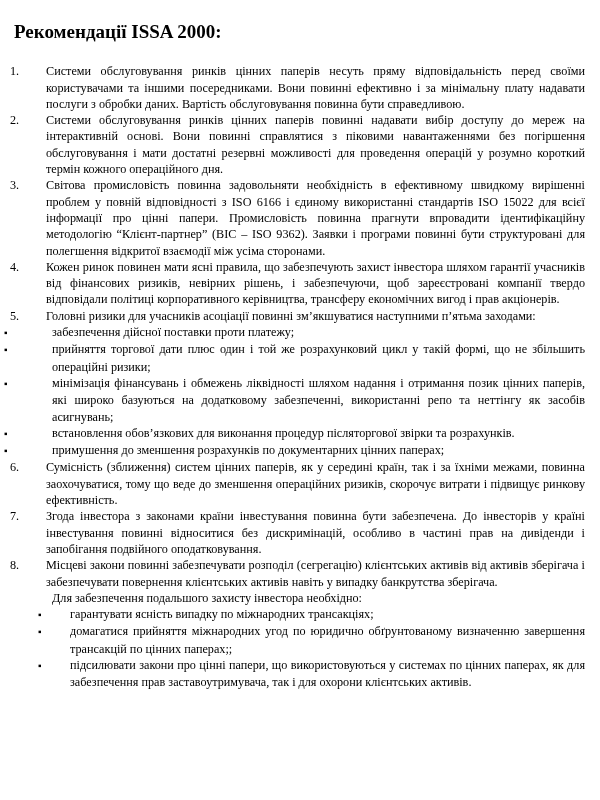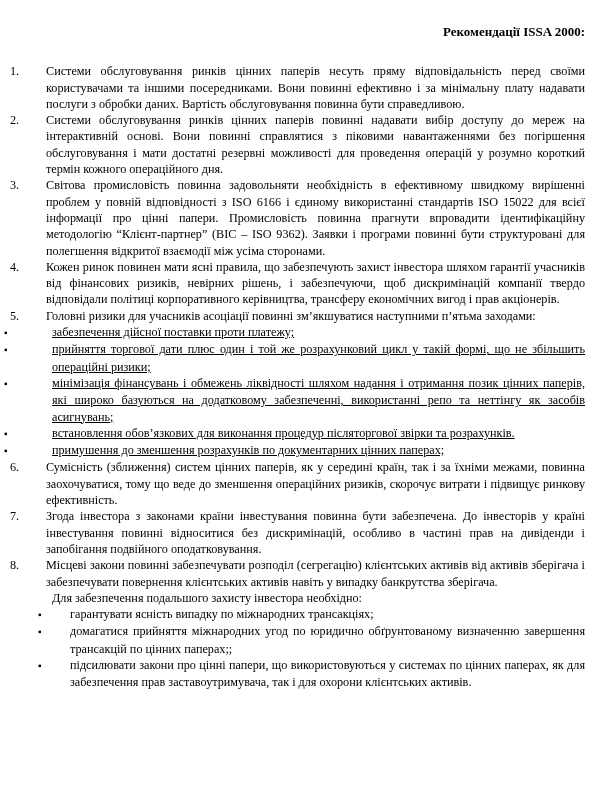--- a/index.html
+++ b/index.html
@@ -13,40 +13,39 @@
     color: #000000;
     font-family: "Liberation Serif", serif;
     font-size: 12.2px;
     line-height: 16.3px;
     overflow: hidden;
   }
   .doc {
     padding: 24px 15px 0 14px;
   }
   .doc-title {
-    text-align: right;
+    text-align: left;
     font-weight: bold;
-    font-size: 13px;
+    font-size: 19px;
     margin: 0 0 23px 0;
   }
   .block {
     text-align: justify;
   }
   .item {
     margin-left: 32px;
     text-indent: -18px;
   }
   .marker-num {
     display: inline-block;
     width: 18px;
   }
   .bullet-l1 {
     margin-left: 38px;
     text-indent: -24px;
-    text-decoration: underline;
   }
   .marker-b1 {
     display: inline-block;
     width: 24px;
     font-size: 10px;
   }
   .bullet-l2 {
     margin-left: 56px;
     text-indent: -16px;
   }
@@ -65,21 +64,21 @@
 <div class="doc">
 
   <h1 class="doc-title">Рекомендації ISSA 2000:</h1>
 
   <div class="block item"><span class="marker-num">1.</span><span>Системи обслуговування ринків цінних паперів несуть пряму відповідальність перед своїми користувачами та іншими посередниками. Вони повинні ефективно і за мінімальну плату надавати послуги з обробки даних. Вартість обслуговування повинна бути справедливою.</span></div>
 
   <div class="block item"><span class="marker-num">2.</span><span>Системи обслуговування ринків цінних паперів повинні надавати вибір доступу до мереж на інтерактивній основі. Вони повинні справлятися з піковими навантаженнями без погіршення обслуговування і мати достатні резервні можливості для проведення операцій у розумно короткий термін кожного операційного дня.</span></div>
 
   <div class="block item"><span class="marker-num">3.</span><span>Світова промисловість повинна задовольняти необхідність в ефективному швидкому вирішенні проблем у повній відповідності з ISO 6166 і єдиному використанні стандартів ISO 15022 для всієї інформації про цінні папери. Промисловість повинна прагнути впровадити ідентифікаційну методологію “Клієнт-партнер” (BIC – ISO 9362). Заявки і програми повинні бути структуровані для полегшення відкритої взаємодії між усіма сторонами.</span></div>
 
-  <div class="block item"><span class="marker-num">4.</span><span>Кожен ринок повинен мати ясні правила, що забезпечують захист інвестора шляхом гарантії учасників від фінансових ризиків, невірних рішень, і забезпечуючи, щоб дискримінацій компанії твердо відповідали політиці корпоративного керівництва, трансферу економічних вигод і прав акціонерів.</span></div>
+  <div class="block item"><span class="marker-num">4.</span><span>Кожен ринок повинен мати ясні правила, що забезпечують захист інвестора шляхом гарантії учасників від фінансових ризиків, невірних рішень, і забезпечуючи, щоб зареєстровані компанії твердо відповідали політиці корпоративного керівництва, трансферу економічних вигод і прав акціонерів.</span></div>
 
   <div class="block item"><span class="marker-num">5.</span><span>Головні ризики для учасників асоціації повинні зм’якшуватися наступними п’ятьма заходами:</span></div>
 
   <div class="block bullet-l1"><span class="marker-b1">▪</span><span>забезпечення дійсної поставки проти платежу;</span></div>
 
   <div class="block bullet-l1"><span class="marker-b1">▪</span><span>прийняття торгової дати плюс один і той же розрахунковий цикл у такій формі, що не збільшить операційні ризики;</span></div>
 
   <div class="block bullet-l1"><span class="marker-b1">▪</span><span>мінімізація фінансувань і обмежень ліквідності шляхом надання і отримання позик цінних паперів, які широко базуються на додатковому забезпеченні, використанні репо та неттінгу як засобів асигнувань;</span></div>
 
   <div class="block bullet-l1"><span class="marker-b1">▪</span><span>встановлення обов’язкових для виконання процедур післяторгової звірки та розрахунків.</span></div>

